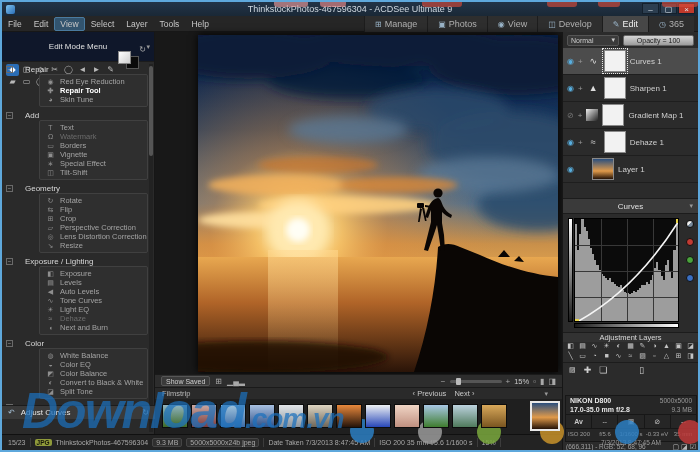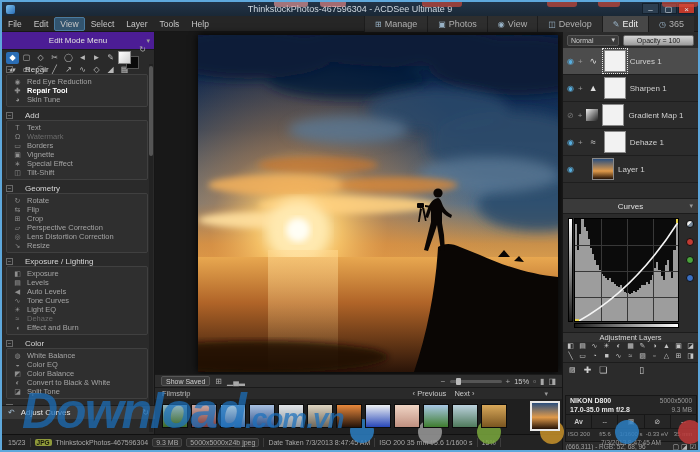--- a/index.html
+++ b/index.html
@@ -24,36 +24,36 @@
   #menubar { left:0; top:14px; width:696px; height:16px; background:#262626; border-bottom:1px solid #171717; display:flex; align-items:center; }
   .menu-item { font-size:8.5px; color:#c8c8c8; padding:2px 6px; }
   .menu-item.active { background:#32546e; border:1px solid #4a7ba0; border-radius:2px; padding:1px 5px; }
   #mode-tabs { position:absolute; right:4px; top:0; height:16px; display:flex; align-items:stretch; }
   .mode-tab { display:flex; align-items:center; gap:3px; font-size:9px; color:#b0b0b0; padding:0 10px; background:#2e2e2e; border-left:1px solid #1d1d1d; }
   .mode-tab .tab-ic { font-size:8px; color:#9ab4c8; }
   .mode-tab.active { background:#474747; color:#f0f0f0; }
 
   
   #left-panel { left:0; top:30px; width:153px; height:402px; background:#2a2a2a; border-right:1px solid #161616; }
-  #left-header { height:18px; background:#4c1d95; border-bottom:1px solid #1c1c1c; display:flex; align-items:center; justify-content:center; position:relative; }
+  #left-header { height:30px; background:#0f172a; border-bottom:1px solid #1c1c1c; display:flex; align-items:center; justify-content:center; position:relative; }
   #left-header .hd { font-size:8px; color:#e0e0e0; }
   #left-header .caret { position:absolute; right:4px; font-size:7px; color:#999; }
   #toolgrid { padding:2px 4px 1px 4px; }
   .tools-row { display:flex; gap:1px; }
   .tool-cell { width:13px; height:12px; font-size:8px; line-height:12px; text-align:center; color:#b8b8b8; }
   .tool-cell.active { background:#2a6db5; color:#fff; border-radius:2px; }
   #swatch-widget { position:absolute; right:10px; top:16px; width:26px; height:22px; }
   #swatch-fg { position:absolute; left:0; top:3px; width:13px; height:13px; background:linear-gradient(135deg,#fff,#cfcfcf); border:1px solid #888; }
   #swatch-bg { position:absolute; left:8px; top:8px; width:13px; height:13px; background:#0a0a0a; border:1px solid #555; }
   #swatch-swap { position:absolute; right:-2px; top:-3px; font-size:8px; color:#aaa; }
   #sections { position:absolute; left:4px; top:32px; width:142px; height:368px; overflow:hidden; }
   .section { margin-bottom:3px; }
   .sec-title { height:10px; font-size:8px; color:#d8d8d8; display:flex; align-items:center; gap:12px; }
   .sec-title .minus { width:7px; height:7px; border:1px solid #6a6a6a; font-size:6px; line-height:5px; text-align:center; color:#aaa; }
-  .sec-box { border:1px solid #404040; background:#2f2f2f; border-radius:2px; padding:2px 0 2px 6px; }
+  .sec-box { border:1px solid #404040; background:#2f2f2f; border-radius:2px; padding:2px 0 2px 6px;margin-left:33px; }
   .sec-item { height:9px; display:flex; align-items:center; gap:5px; font-size:7.5px; color:#a4a4a4; white-space:nowrap; }
   .sec-item .ic { width:9px; font-size:7px; color:#8f8f8f; text-align:center; }
   .sec-item.bold { color:#ffffff; font-weight:bold; }
   .sec-item.dim { color:#6c6c6c; }
   #left-scrollbar { position:absolute; right:1px; top:32px; width:4px; height:368px; background:#222; }
   #left-scroll-thumb { position:absolute; top:2px; left:0; width:4px; height:90px; background:#555; border-radius:2px; }
   #tool-footer { position:absolute; left:0; top:373px; width:153px; height:14px; background:#3a3a3a; border-top:1px solid #1c1c1c; display:flex; align-items:center; gap:6px; padding:0 6px; }
   #tool-footer .fn { font-size:8px; color:#e6e6e6; }
   #tool-footer .fic { font-size:8px; color:#9fb8cc; }
   #edit-buttons { position:absolute; left:0; top:387px; width:153px; height:15px; display:flex; align-items:center; gap:3px; padding:0 5px; background:#2a2a2a;margin-top:48px; }
@@ -339,21 +339,21 @@
             <div class="sec-item">
               <span class="ic">☀</span>
               <span>Light EQ</span>
             </div>
             <div class="sec-item dim">
               <span class="ic">≈</span>
               <span>Dehaze</span>
             </div>
             <div class="sec-item">
               <span class="ic">◖</span>
-              <span>Effect and Burn</span>
+              <span>Next and Burn</span>
             </div>
           </div>
         </div>
         <div class="section">
           <div class="sec-title">
             <span class="minus">−</span>
             <span>Color</span>
           </div>
           <div class="sec-box">
             <div class="sec-item">

